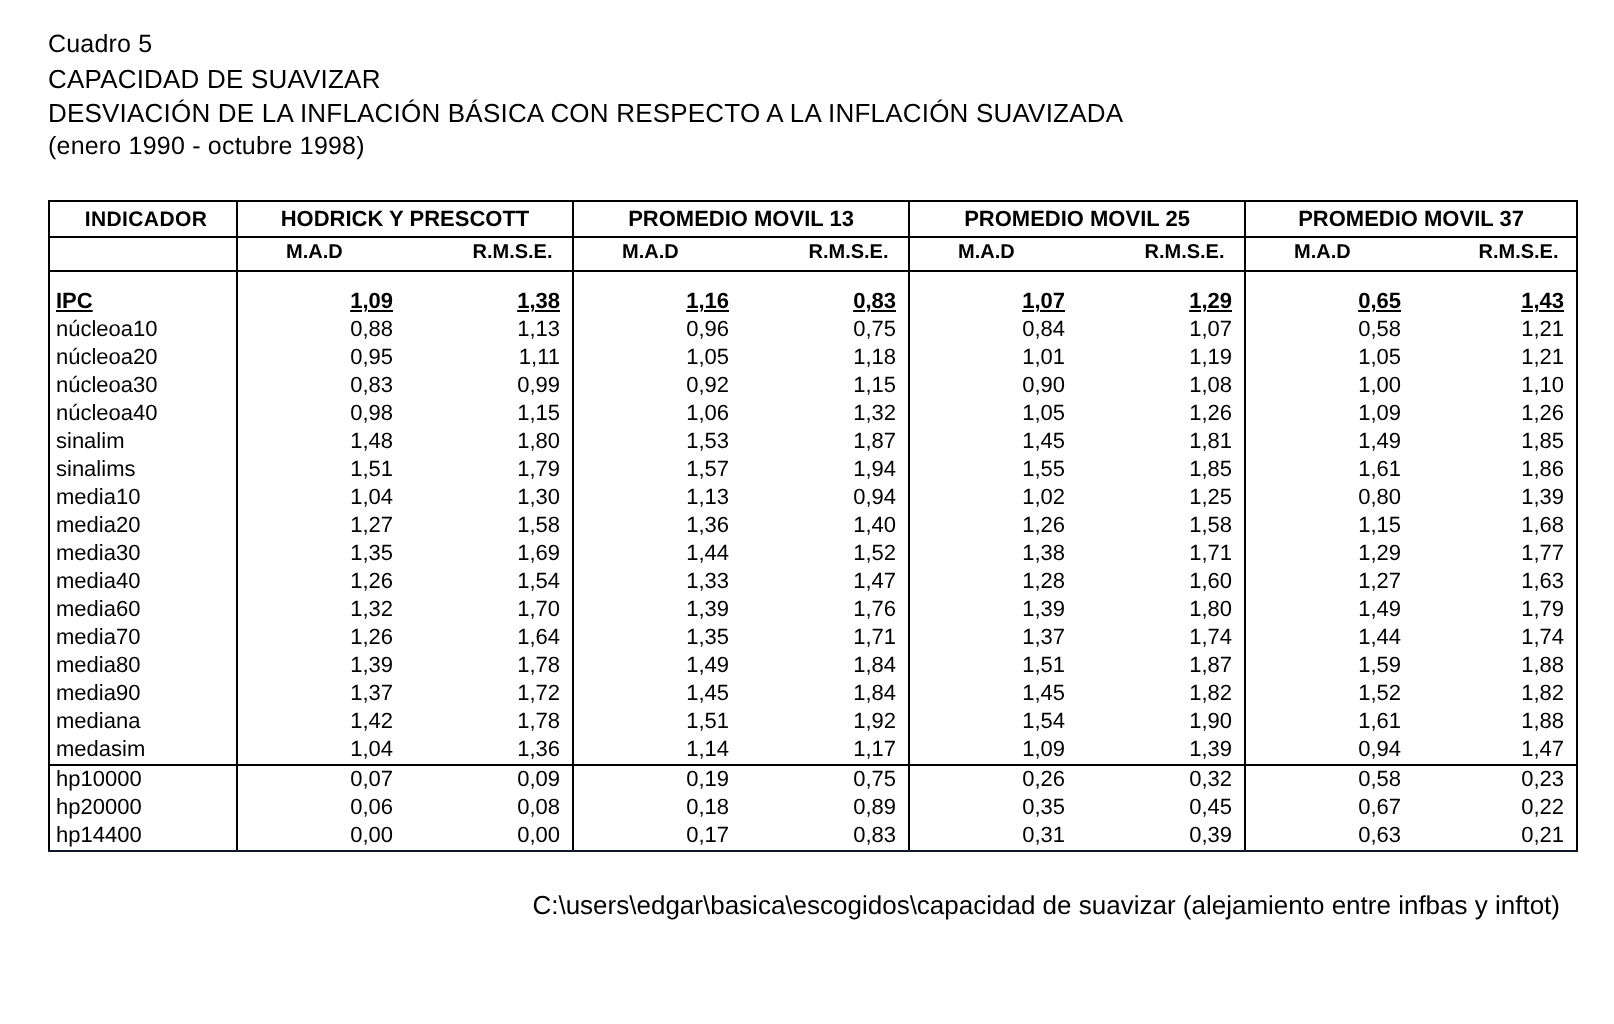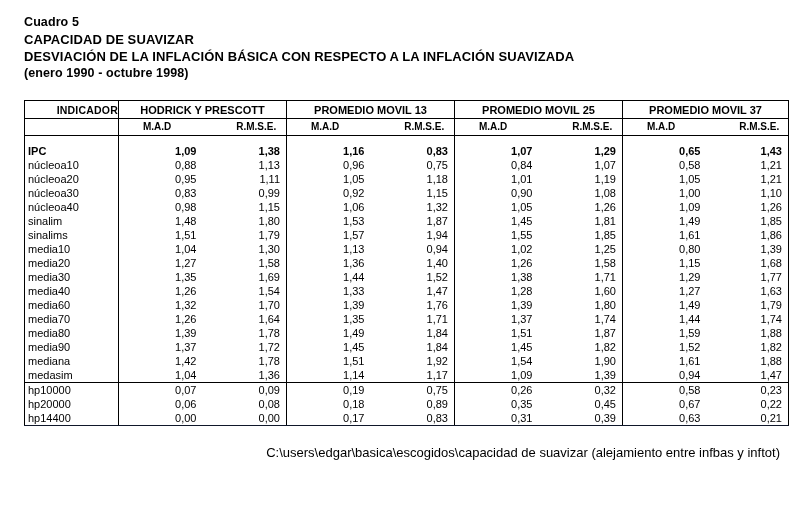--- a/index.html
+++ b/index.html
@@ -19,21 +19,21 @@
     width: 807px;
     height: 512px;
     box-sizing: border-box;
     padding: 10px 16px 0 24px;
   }
   .title-block {
     margin-top: 4px;
   }
   .title-line {
     font-size: 13px;
-    font-weight: bold;
+    font-weight: normal;
     line-height: 17px;
     letter-spacing: 0.1px;
     white-space: nowrap;
   }
   .title-line.l1 { font-size: 12.5px; }
   .title-line.l4 { font-size: 12.5px; }
 
   table.data {
     border-collapse: collapse;
     margin-top: 18px;
@@ -52,21 +52,21 @@
   }
   .vsep { border-right: 1px solid #000; }
 
   thead tr.head1 th {
     height: 17px;
     font-size: 11px;
     font-weight: bold;
     border-bottom: 1px solid #000;
   }
   thead tr.head1 th.ind {
-    text-align: right;
+    text-align: center;
     padding-left: 3px;
     font-size: 10.5px;
     letter-spacing: 0.2px;
   }
   thead tr.head2 th {
     height: 16px;
     font-size: 10px;
     font-weight: bold;
     border-bottom: 1px solid #000;
     padding-left: 24px;
@@ -77,21 +77,21 @@
   tbody td.label {
     text-align: left;
     padding-left: 3px;
     font-size: 11px;
   }
   tbody td.num {
     text-align: right;
     padding-right: 6px;
     font-size: 11px;
   }
-  tbody tr.bold td { font-weight: bold; }
+  tbody tr.bold td { font-weight: bold; text-decoration: underline; }
   tbody tr.spacer td {
     height: 8px;
     line-height: 8px;
   }
   tbody tr.rule td {
     border-top: 1px solid #000;
   }
   tbody tr.lastrow td {
     border-bottom: 1px solid #0f172a;
   }

